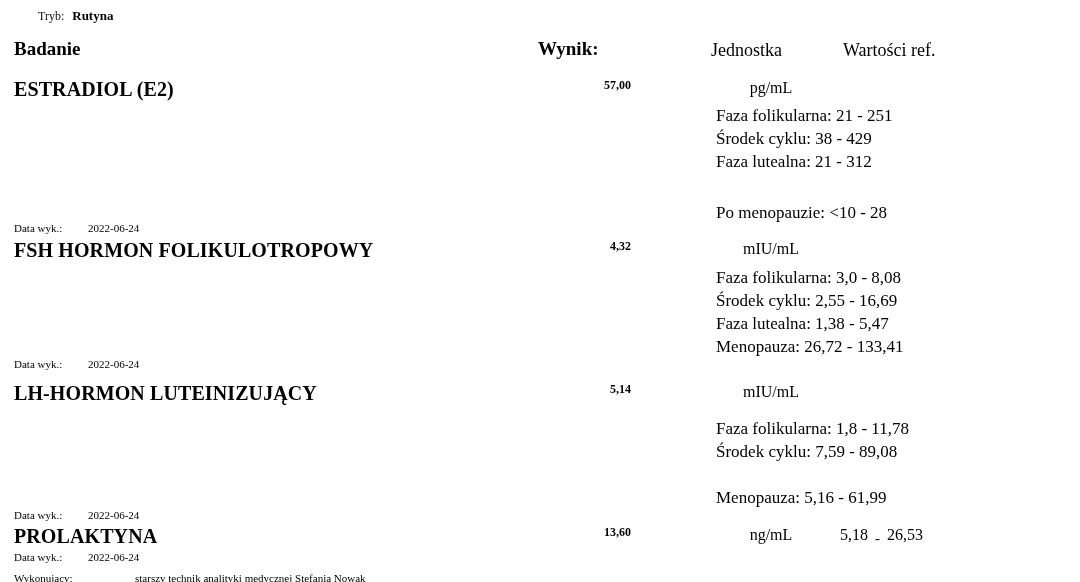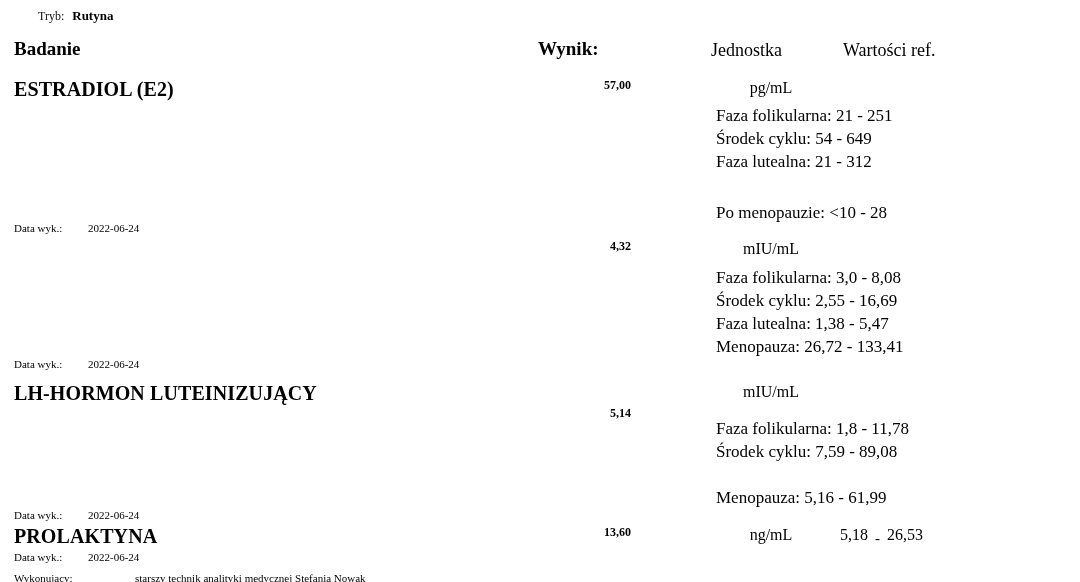--- a/index.html
+++ b/index.html
@@ -121,37 +121,38 @@
 
   <div class="abs hdr hdr-badanie">Badanie</div>
   <div class="abs hdr hdr-wynik">Wynik:</div>
   <div class="abs hdr-jedn">Jednostka</div>
   <div class="abs hdr-ref">Wartości ref.</div>
 
   <div class="abs test-name" style="top:78px;">ESTRADIOL (E2)</div>
   <div class="abs test-result" style="top:78px;">57,00</div>
   <div class="abs test-unit" style="top:79px;">pg/mL</div>
   <div class="abs ref-line" style="top:106px;">Faza folikularna: 21 - 251</div>
-  <div class="abs ref-line" style="top:129px;">Środek cyklu: 54 - 649</div>
+  <div class="abs ref-line" style="top:129px;">Środek cyklu: 38 - 429</div>
   <div class="abs ref-line" style="top:152px;">Faza lutealna: 21 - 312</div>
   <div class="abs ref-line" style="top:203px;">Po menopauzie: &lt;10 - 28</div>
   <div class="abs date-label" style="top:222px;">Data wyk.:</div>
   <div class="abs date-value" style="top:222px;">2022-06-24</div>
 
+  <div class="abs test-name" style="top:239px;">FSH HORMON FOLIKULOTROPOWY</div>
   <div class="abs test-result" style="top:239px;">4,32</div>
   <div class="abs test-unit" style="top:240px;">mIU/mL</div>
   <div class="abs ref-line" style="top:268px;">Faza folikularna: 3,0 - 8,08</div>
   <div class="abs ref-line" style="top:291px;">Środek cyklu: 2,55 - 16,69</div>
   <div class="abs ref-line" style="top:314px;">Faza lutealna: 1,38 - 5,47</div>
   <div class="abs ref-line" style="top:337px;">Menopauza: 26,72 - 133,41</div>
   <div class="abs date-label" style="top:358px;">Data wyk.:</div>
   <div class="abs date-value" style="top:358px;">2022-06-24</div>
 
   <div class="abs test-name" style="top:382px;">LH-HORMON LUTEINIZUJĄCY</div>
-  <div class="abs test-result" style="top:382px;margin-top:24px;">5,14</div>
+  <div class="abs test-result" style="top:382px;">5,14</div>
   <div class="abs test-unit" style="top:383px;">mIU/mL</div>
   <div class="abs ref-line" style="top:419px;">Faza folikularna: 1,8 - 11,78</div>
   <div class="abs ref-line" style="top:442px;">Środek cyklu: 7,59 - 89,08</div>
   <div class="abs ref-line" style="top:488px;">Menopauza: 5,16 - 61,99</div>
   <div class="abs date-label" style="top:509px;">Data wyk.:</div>
   <div class="abs date-value" style="top:509px;">2022-06-24</div>
 
   <div class="abs test-name" style="top:525px;">PROLAKTYNA</div>
   <div class="abs test-result" style="top:525px;">13,60</div>
   <div class="abs test-unit" style="top:526px;">ng/mL</div>

